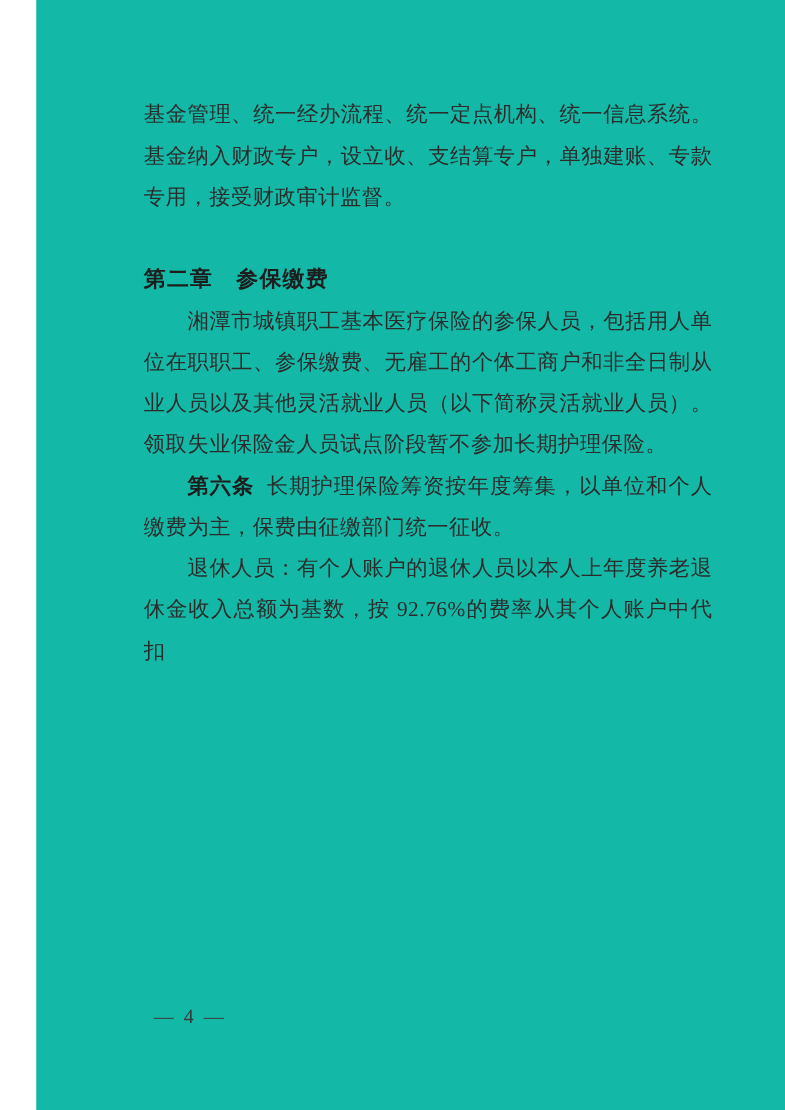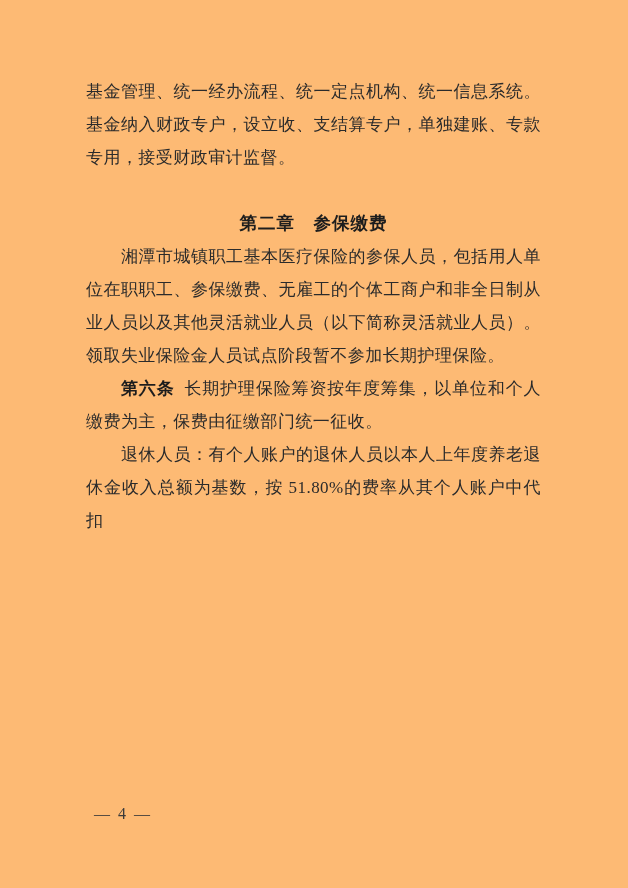--- a/index.html
+++ b/index.html
@@ -8,42 +8,43 @@
     width: 628px;
     height: 888px;
     position: relative;
     overflow: hidden;
     font-family: "Liberation Serif", "DejaVu Serif", serif;
     color: #2b2b2b;
   }
   .page {
     position: absolute;
     inset: 0;
-    background: #fdba74;
+    background: #14b8a6;
+    margin-left: 29px;
   }
   .content {
     position: absolute;
     left: 86px;
     top: 75px;
     width: 455px;
   }
   .para {
     font-size: 17px;
     line-height: 33px;
     letter-spacing: 0.45px;
     text-align: justify;
     color: #2b2b2b;
   }
   .indent { text-indent: 35px; }
   .chapter-heading {
     margin-top: 33px;
     font-size: 17.5px;
     line-height: 33px;
     font-weight: bold;
-    text-align: center;
+    text-align: left;
     letter-spacing: 1px;
     color: #1d1d1d;
   }
   .article-label {
     font-weight: bold;
     color: #1d1d1d;
     margin-right: 10px;
   }
   .footer-page-number {
     position: absolute;
@@ -64,18 +65,18 @@
     <p class="para">基金管理、统一经办流程、统一定点机构、统一信息系统。基金纳入财政专户，设立收、支结算专户，单独建账、专款专用，接受财政审计监督。</p>
 
     <h2 class="chapter-heading">第二章　参保缴费</h2>
 
 
     <p class="para indent">湘潭市城镇职工基本医疗保险的参保人员，包括用人单位在职职工、参保缴费、无雇工的个体工商户和非全日制从业人员以及其他灵活就业人员（以下简称灵活就业人员）。领取失业保险金人员试点阶段暂不参加长期护理保险。</p>
 
     <p class="para indent"><b class="article-label">第六条</b><span>长期护理保险筹资按年度筹集，以单位和个人缴费为主，保费由征缴部门统一征收。</span></p>
 
 
-    <p class="para indent">退休人员：有个人账户的退休人员以本人上年度养老退休金收入总额为基数，按 51.80%的费率从其个人账户中代扣</p>
+    <p class="para indent">退休人员：有个人账户的退休人员以本人上年度养老退休金收入总额为基数，按 92.76%的费率从其个人账户中代扣</p>
 
   </div>
 
   <div class="footer-page-number">— 4 —</div>
 </div>
 
 </body></html>

